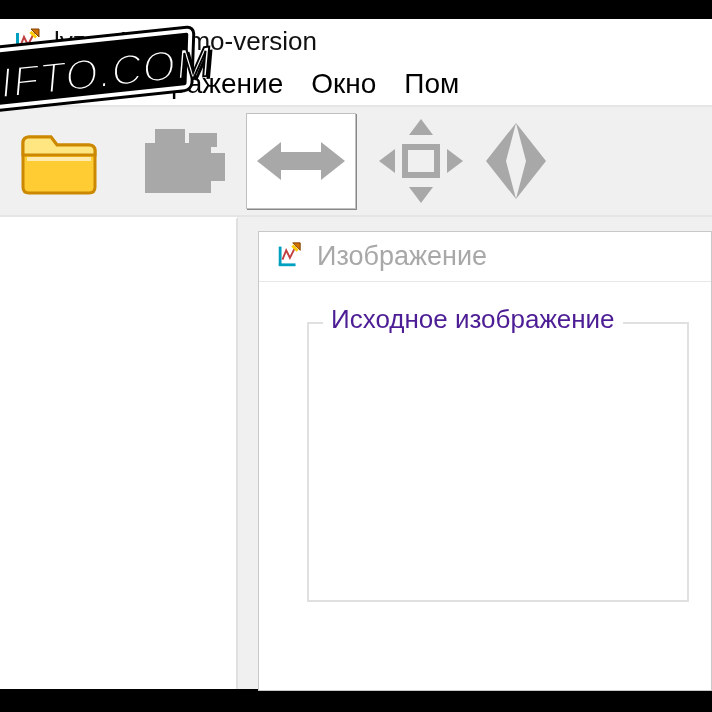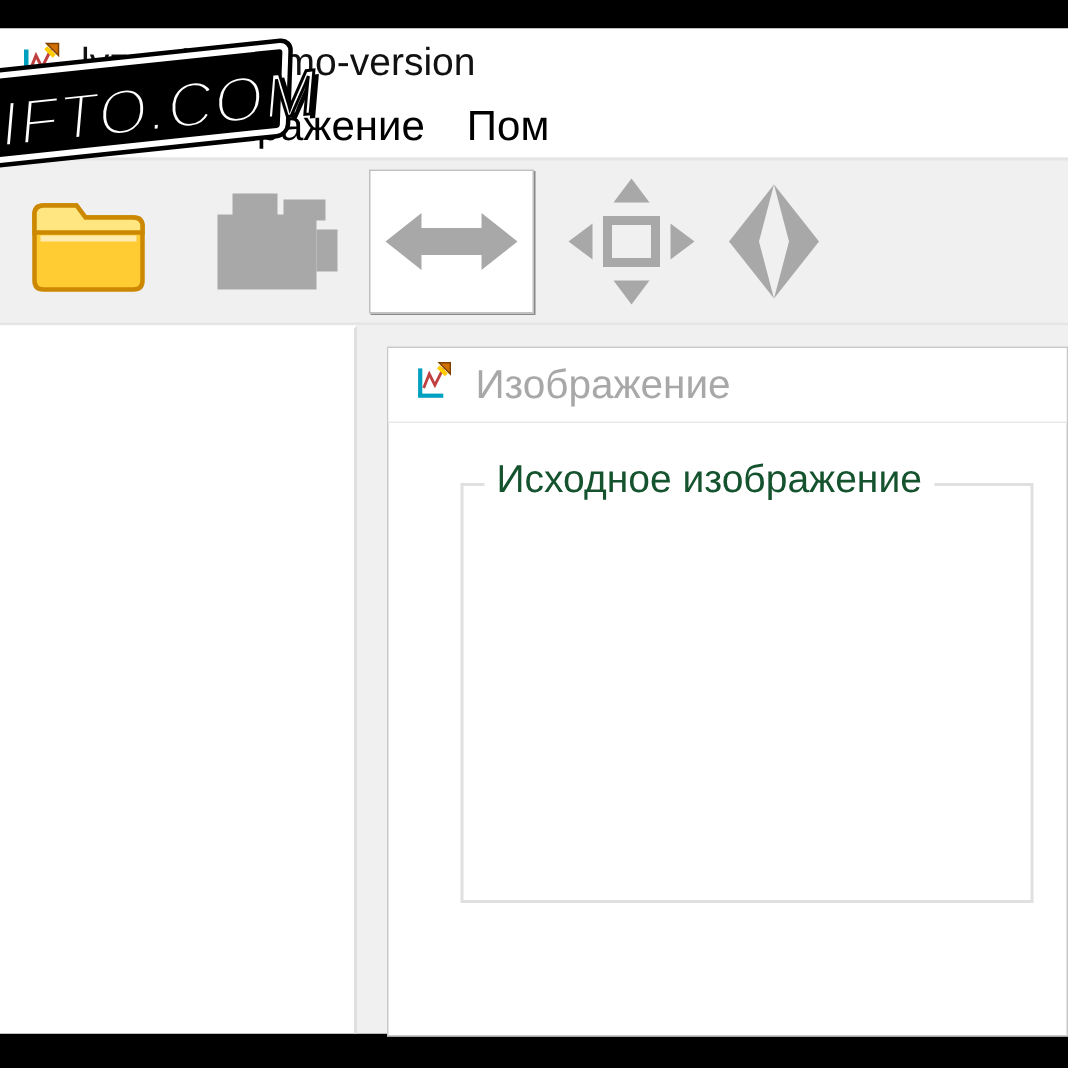--- a/index.html
+++ b/index.html
@@ -20,21 +20,21 @@
   
   .main-area { display: flex; height: calc(100% - 44px - 42px - 112px); }
   .sidebar { width: 238px; height: 100%; background: #fff; border-right: 2px solid #e0e0e0; border-top: 2px solid #fff; }
   .client { flex: 1; background: #f0f0f0; position: relative; }
   
   .child-window { position: absolute; left: 20px; top: 14px; right: 0; height: 460px; background: #fff; border: 1px solid #c8c8c8; box-shadow: 0 0 0 2px #fff inset; }
   .child-titlebar { height: 50px; display: flex; align-items: center; padding-left: 16px; gap: 14px; background: #fff; border-bottom: 1px solid #e8e8e8; }
   .child-title { font-size: 27px; color: #a8a8a8; }
   .child-body { padding: 40px 22px 10px 48px; }
   .groupbox { border: 2px solid #e0e0e0; position: relative; height: 280px; padding-top: 18px; }
-  .group-label { position: absolute; top: -20px; left: 14px; background: #fff; padding: 0 8px; font-size: 26px; color: #14532d; }
+  .group-label { position: absolute; top: -20px; left: 14px; background: #fff; padding: 0 8px; font-size: 26px; color: #4c1d95; }
   
   .watermark { position: absolute; left: -38px; top: 26px; z-index: 50; pointer-events: none; }
   .wm-shape { position: relative; width: 260px; height: 96px; }
   .wm-outline { position: absolute; inset: 0; display:flex; align-items:center; justify-content:center; }
   .wm-text { font-family: Impact, "Arial Black", sans-serif; font-size: 42px; font-style: italic; letter-spacing: 1px; color: #fff; -webkit-text-stroke: 2px #000; text-shadow: 3px 3px 0 #000; transform: rotate(-6deg); white-space: nowrap; }
   .wm-bg { position:absolute; left:8px; top:14px; width:222px; height:60px; background:#000; border:4px solid #fff; border-radius:6px; transform: rotate(-6deg) skewX(-8deg); box-shadow: 0 0 0 3px #000; }
 </style>
 </head>
 <body>
 
@@ -60,20 +60,21 @@
           <polygon points="19,2 27,2 27,10" fill="#d07000" stroke="#804000" stroke-width="1"></polygon>
           <rect x="17" y="6" width="8" height="3" transform="rotate(45 21 8)" fill="#ffcc00"></rect>
         </svg>
       </span>
       <span class="title-text">lyzer 1.5 demo-version</span>
     </div>
 
     <div class="menubar">
       <span class="menu-item">Файл</span>
       <span class="menu-item">Изображение</span>
+      <span class="menu-item">Окно</span>
       <span class="menu-item">Пом</span>
     </div>
 
     <div class="toolbar">
       <div class="tool-btn">
         <svg width="92" height="80" viewBox="0 0 92 80">
           <path d="M8 22 L8 66 Q8 72 14 72 L74 72 Q80 72 80 66 L80 30 Q80 24 74 24 L42 24 L36 16 L14 16 Q8 16 8 22 Z" fill="#ffcc33" stroke="#cc8800" stroke-width="3"></path>
           <path d="M8 22 Q8 16 14 16 L36 16 L42 24 L74 24 Q80 24 80 30 L80 34 L8 34 Z" fill="#ffe680" stroke="#cc8800" stroke-width="3"></path>
           <path d="M12 36 L76 36 L76 40 L12 40 Z" fill="#ffffff" opacity="0.6"></path>
         </svg>

